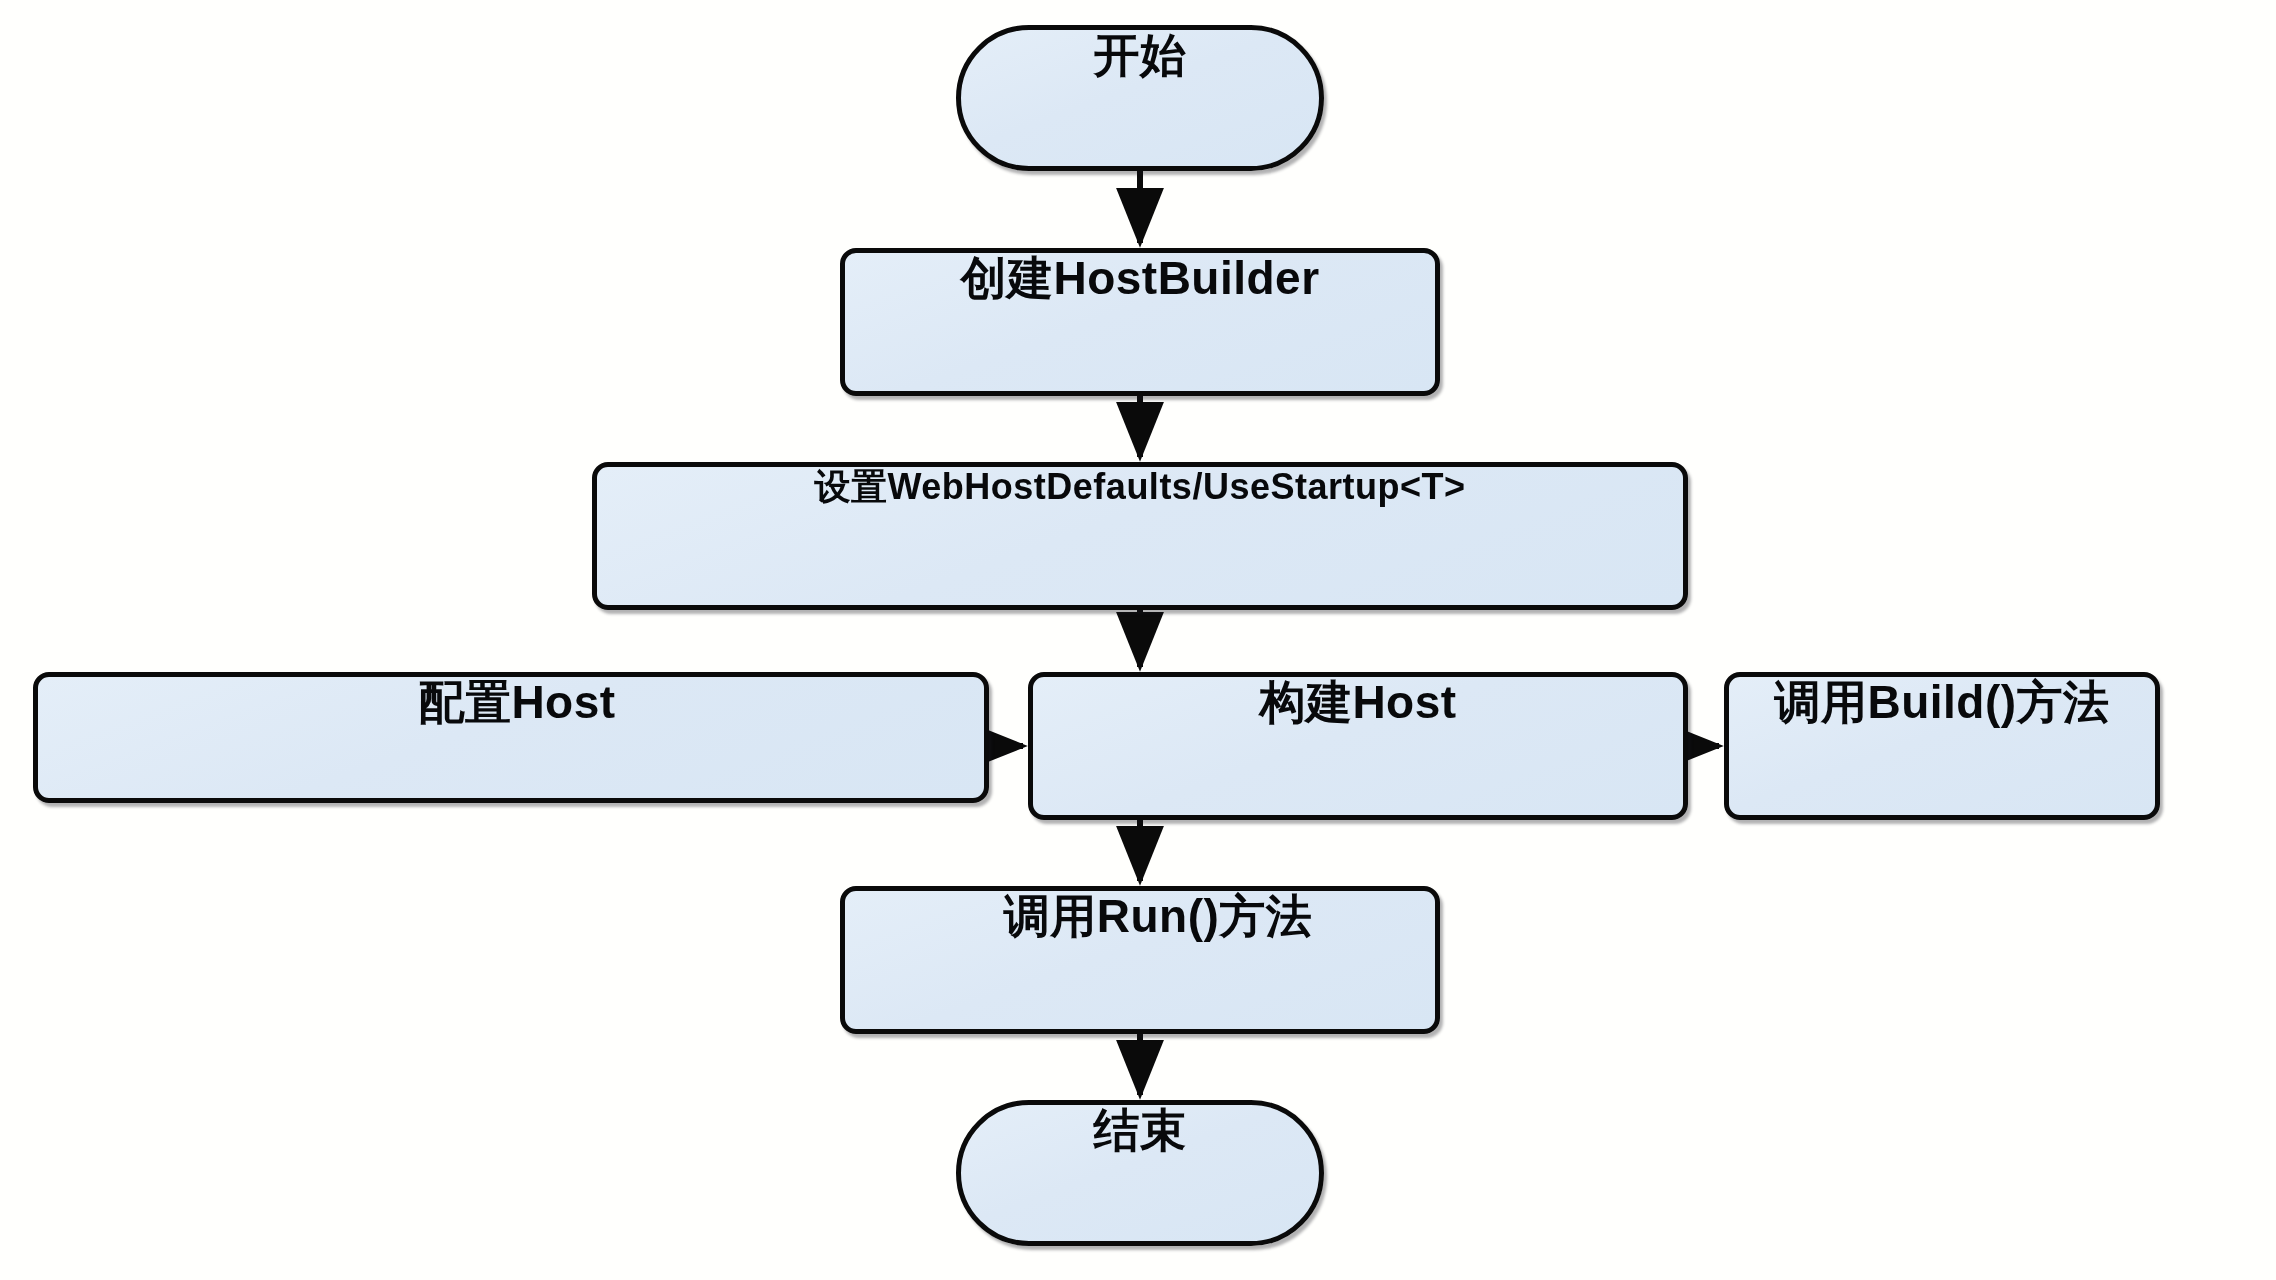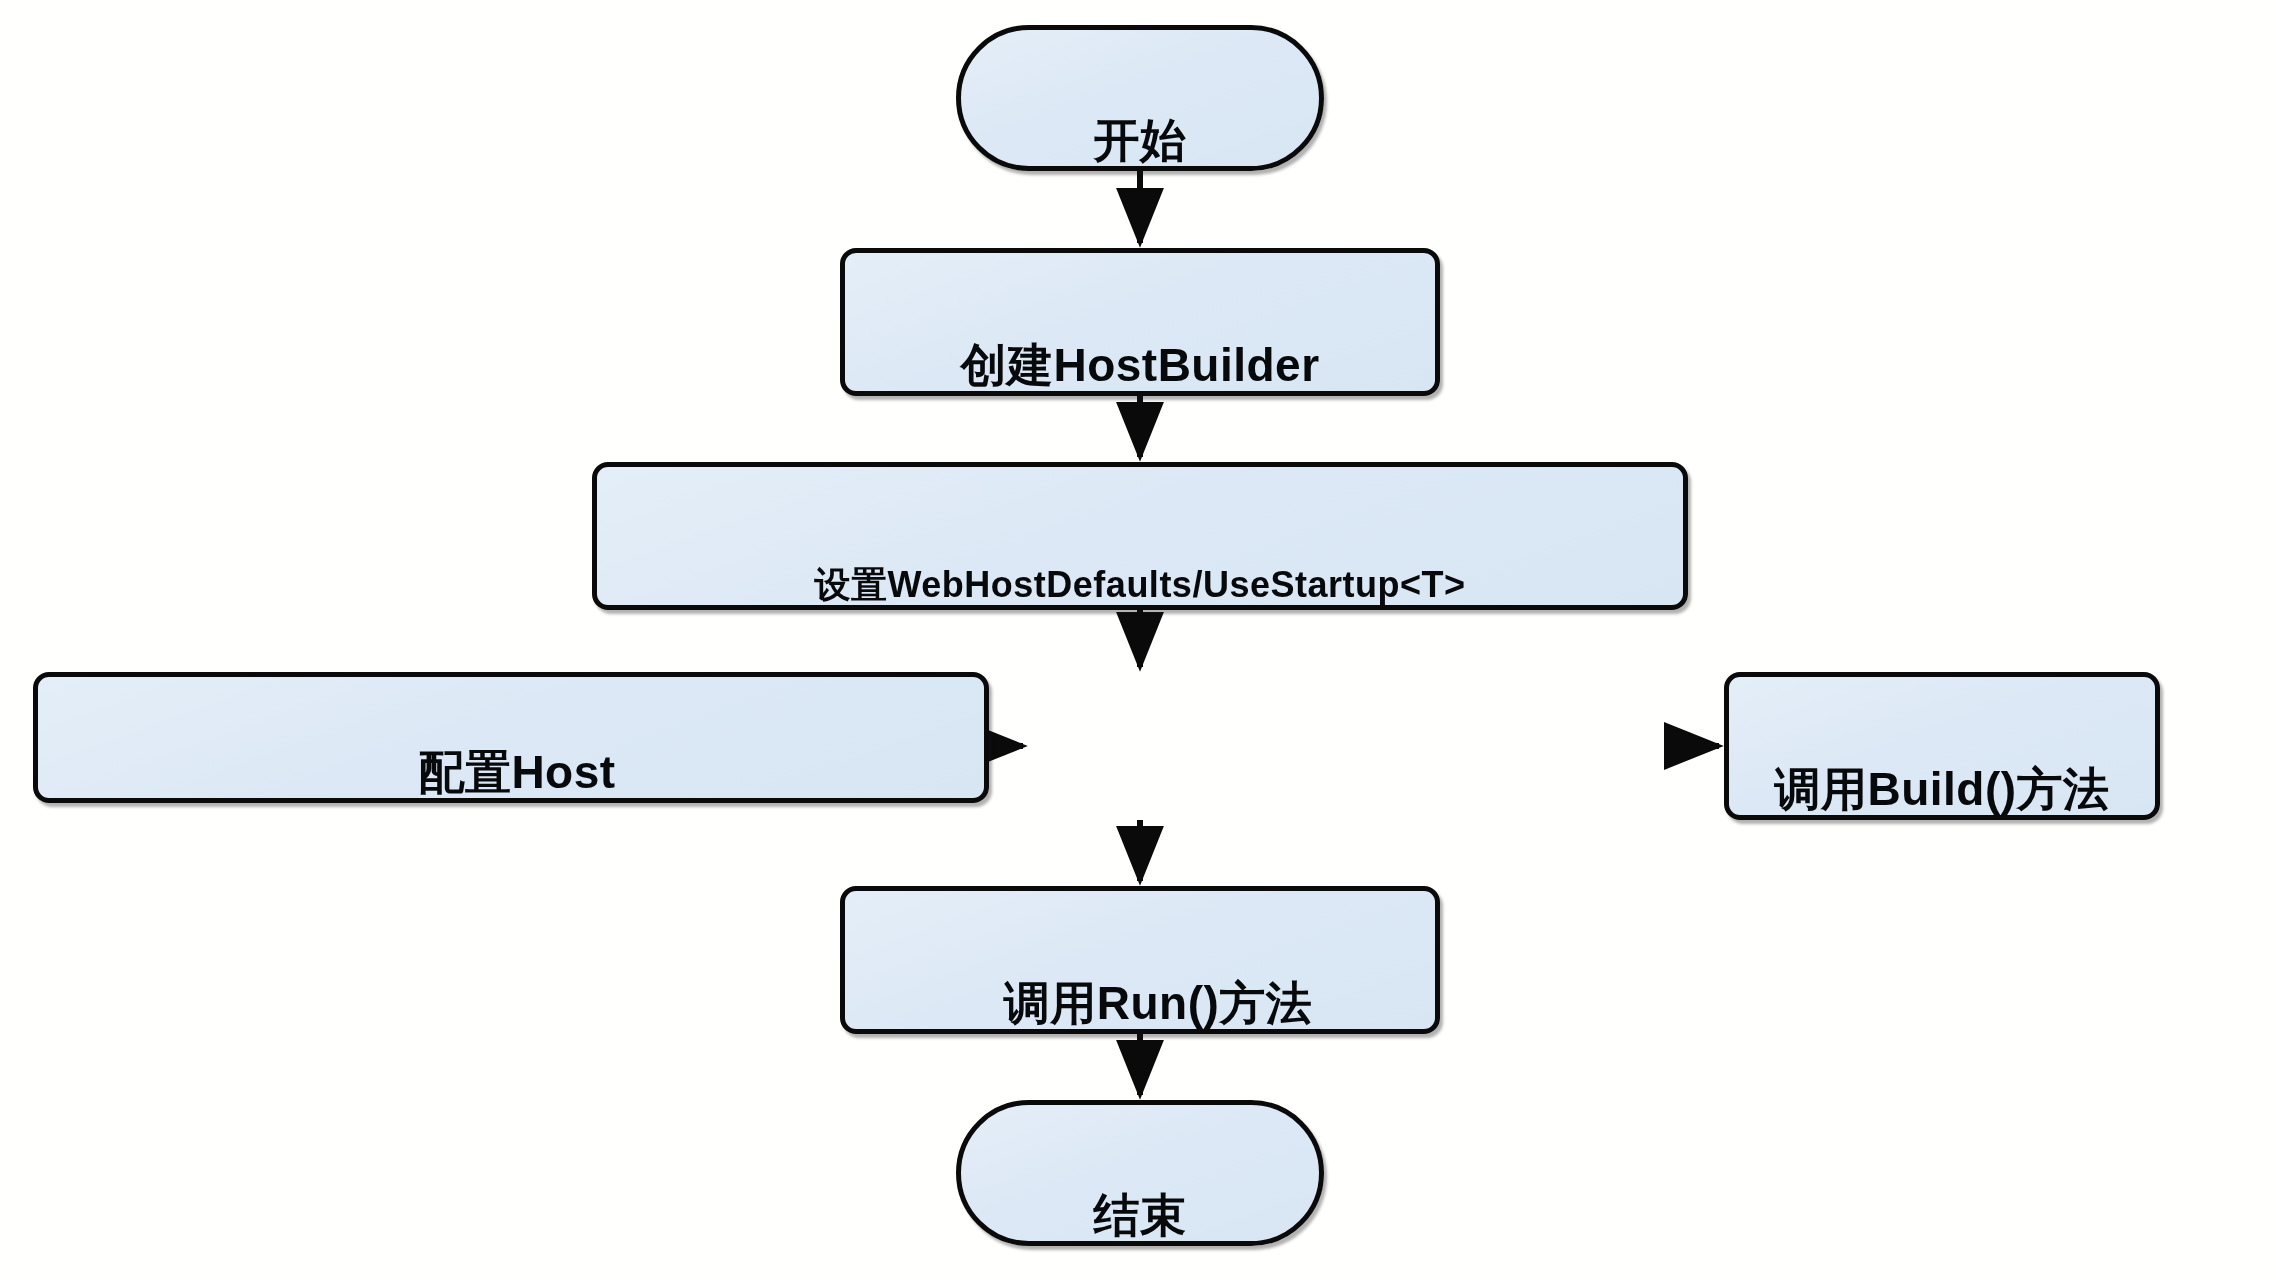--- a/index.html
+++ b/index.html
@@ -27,21 +27,21 @@
     height: 1280px;
     pointer-events: none;
   }
   .node {
     position: absolute;
     box-sizing: border-box;
     border: 5px solid #0a0a0a;
     background: linear-gradient(160deg, #e4eef8 0%, #dce8f5 45%, #d8e6f4 100%);
     box-shadow: 3px 4px 3px rgba(20,20,30,0.33);
     display: flex;
-    align-items: flex-end;
+    align-items: flex-start;
     justify-content: center;
     text-align: center;
     color: #08090b;
     font-weight: bold;
     letter-spacing: 0.5px;
     z-index: 2;
   }
   .node-label {
     display: block;
     white-space: nowrap;
@@ -96,20 +96,23 @@
   </div>
 
   <div class="node n-config shape-round">
     <span class="node-label">设置WebHostDefaults/UseStartup&lt;T&gt;</span>
   </div>
 
   <div class="node n-left shape-round">
     <span class="node-label">配置Host</span>
   </div>
 
+  <div class="node n-center shape-round">
+    <span class="node-label">构建Host</span>
+  </div>
 
   <div class="node n-right shape-round">
     <span class="node-label">调用Build()方法</span>
   </div>
 
   <div class="node n-run shape-round">
     <span class="node-label">调用Run()方法</span>
   </div>
 
   <div class="node n-end shape-stadium">

